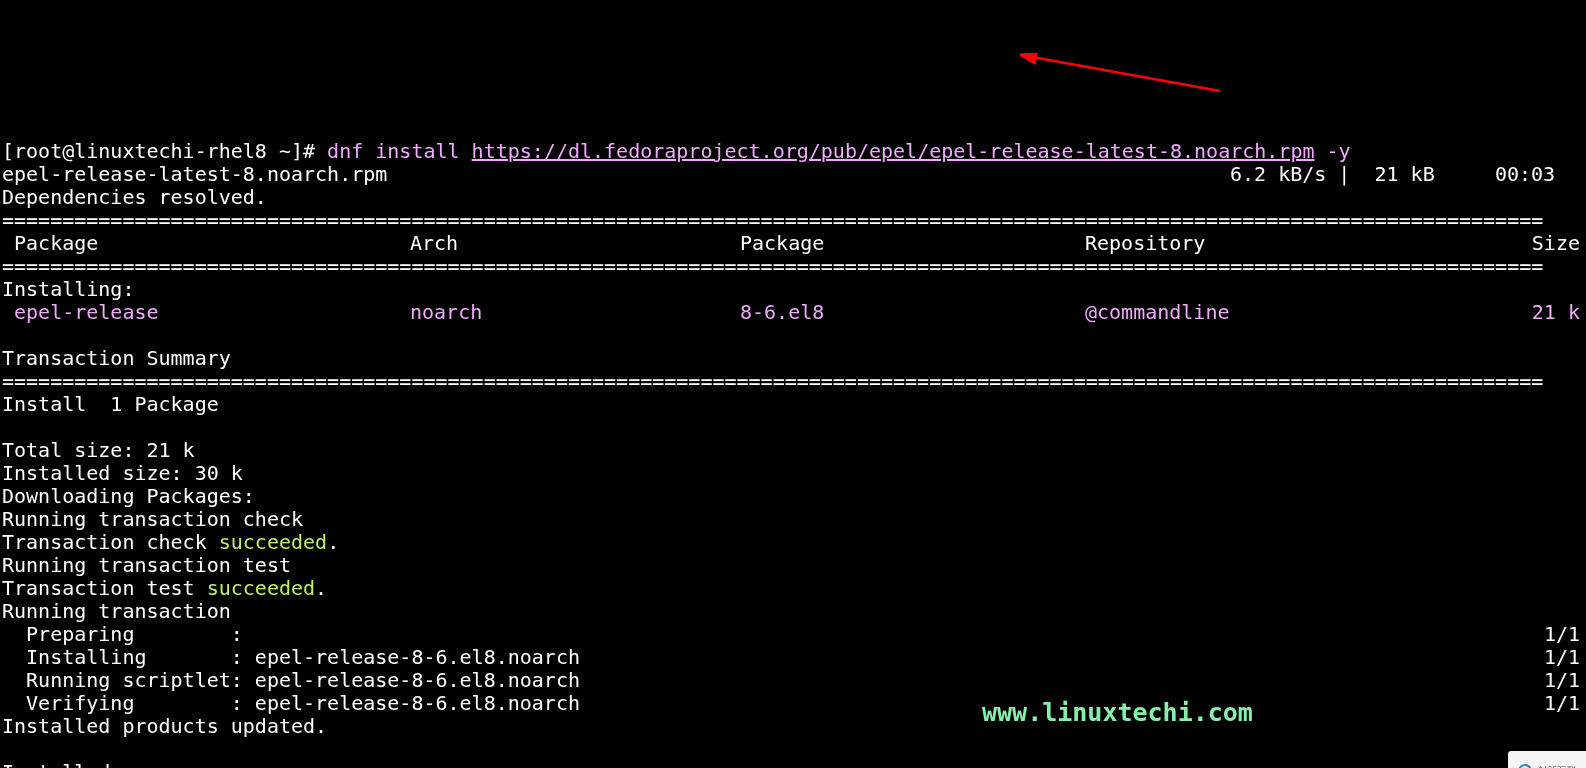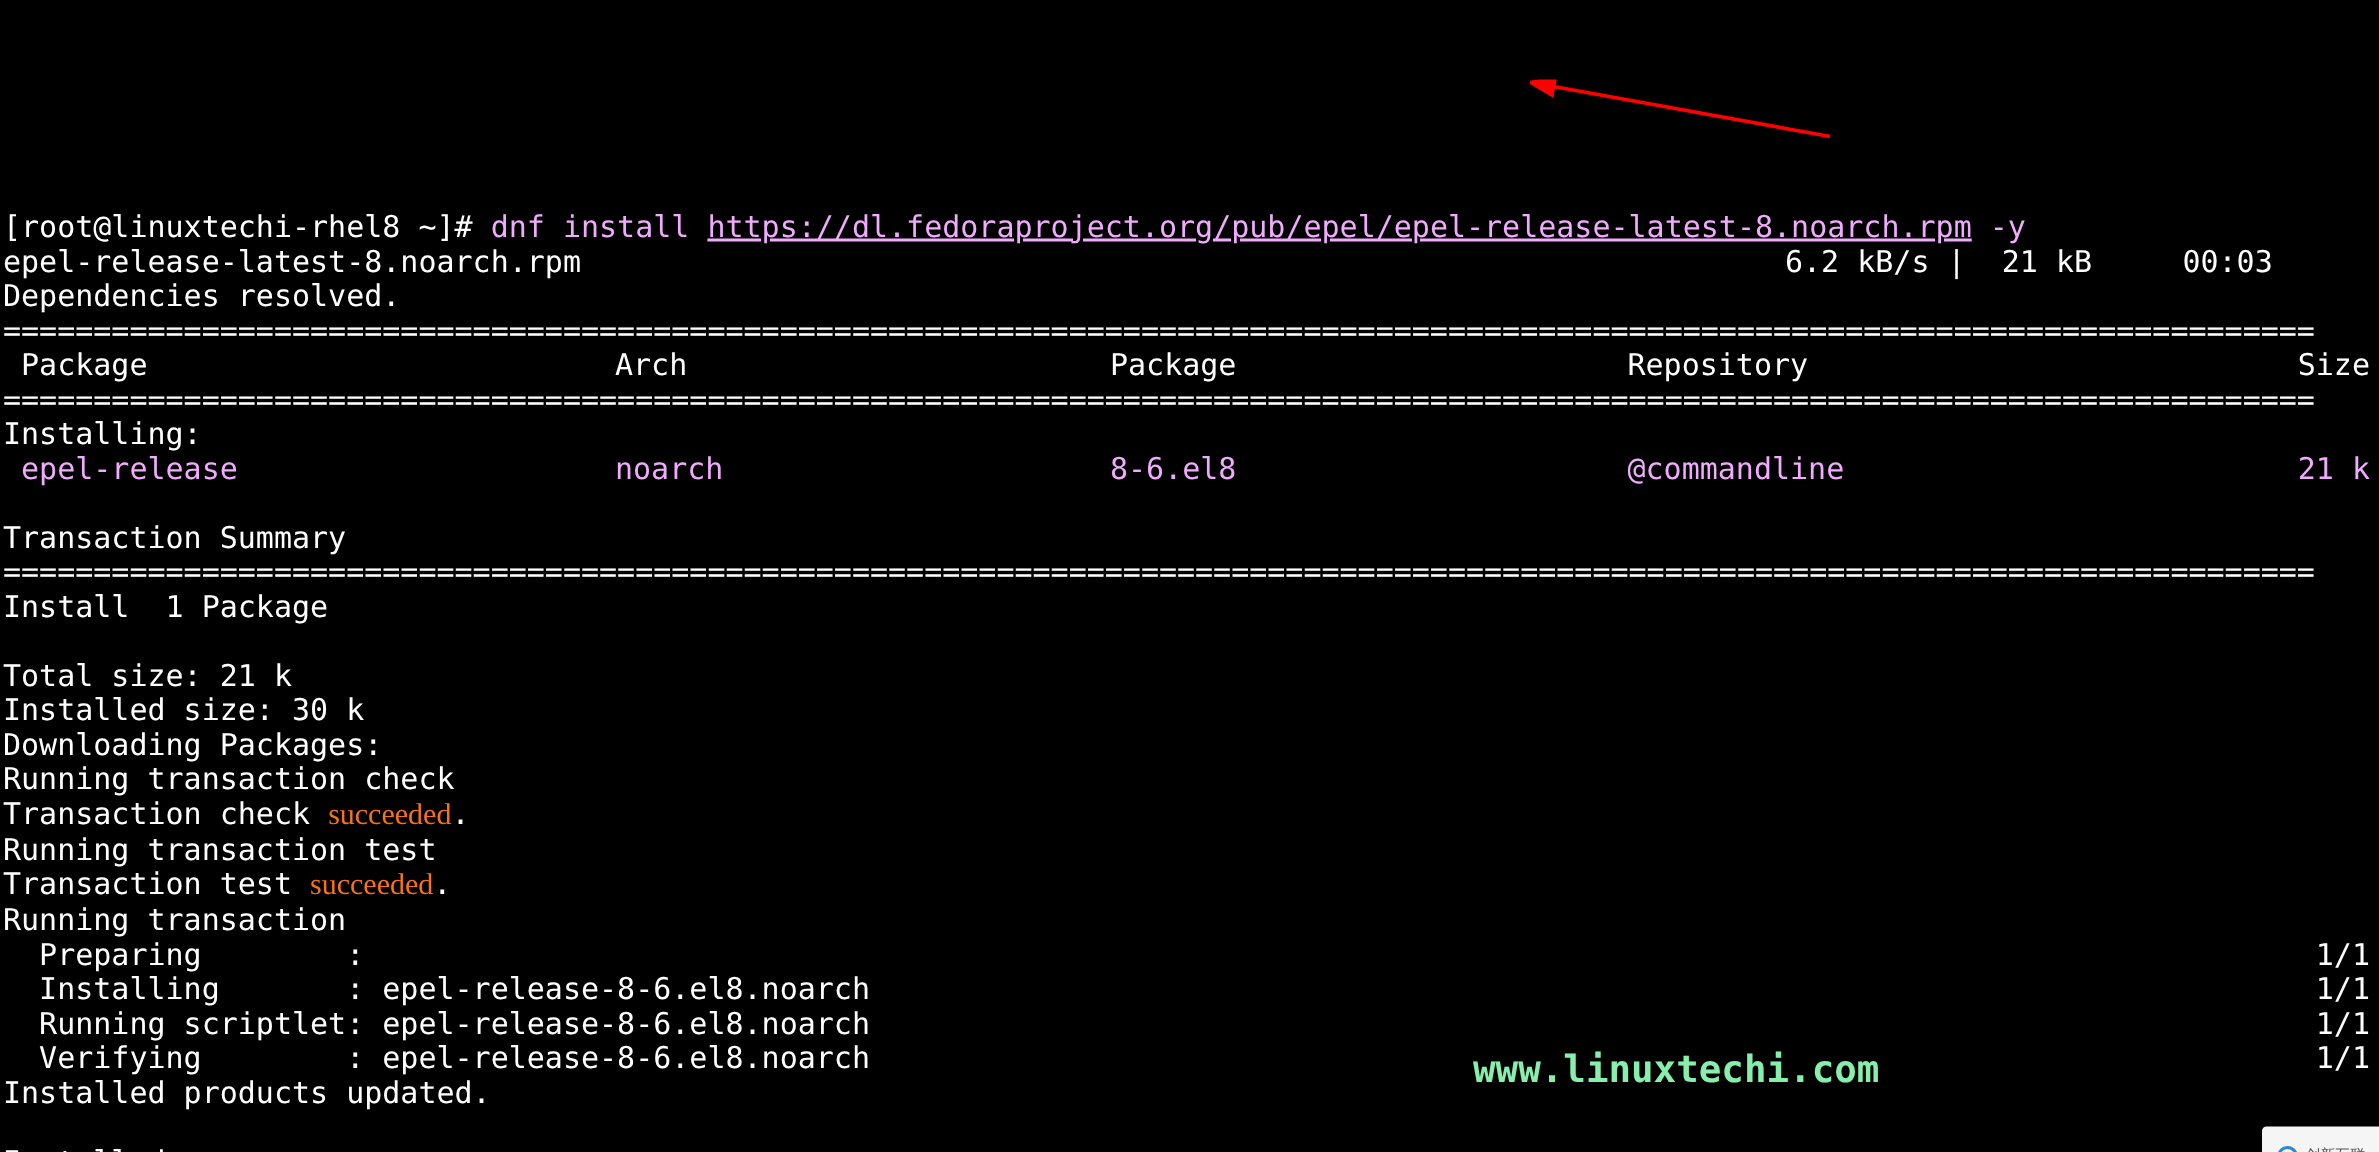--- a/index.html
+++ b/index.html
@@ -13,23 +13,23 @@
     white-space: pre;
     width: 1586px;
     height: 768px;
     overflow: hidden;
     position: relative;
   }
   .terminal {
     padding: 2px 0 0 2px;
   }
   .yellow { color: #f0abfc; }
-  .green  { color: #f97316; font-family: Liberation Serif, serif; }
+  .green  { color: #bef264; }
   .underline { text-decoration: underline; text-align: center; }
-  .right-col { display:inline-block; }
+  .right-col { display:inline-block;margin-left:40px; }
   .hr-line {
     letter-spacing: 0;
   }
   .arrow {
     position: absolute;
     left: 1020px;
     top: 30px;
     pointer-events: none;
   }
   .watermark-text {

